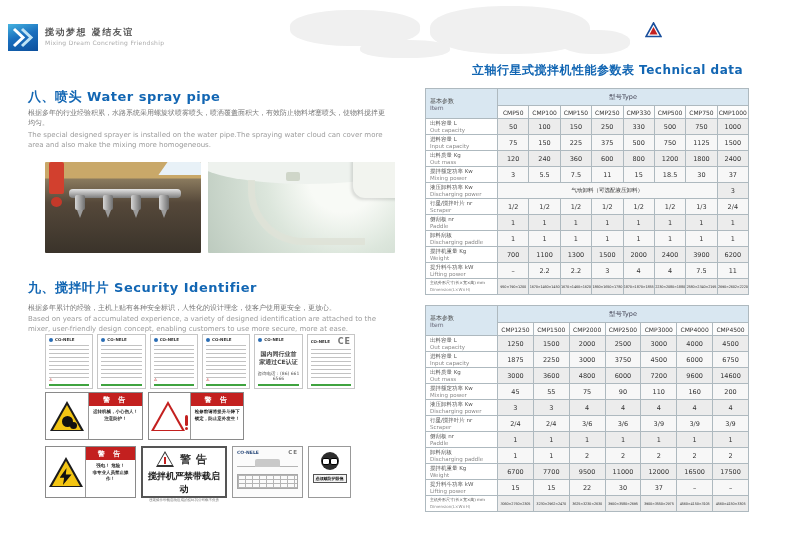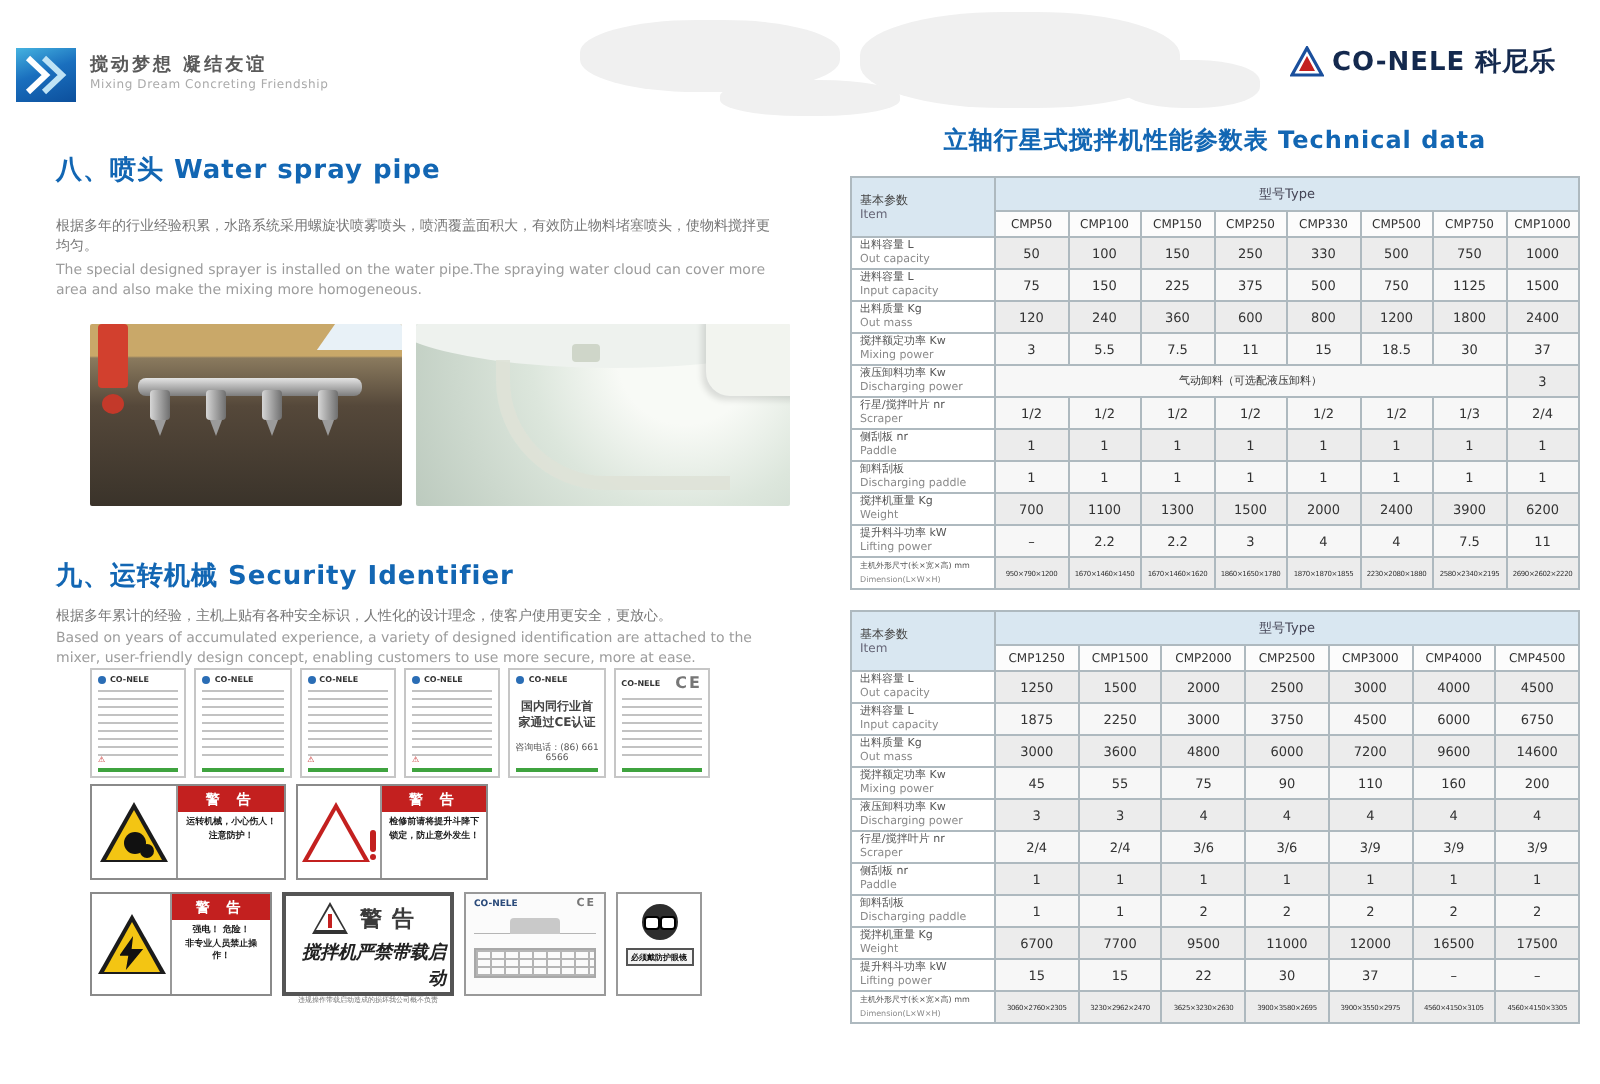--- a/index.html
+++ b/index.html
@@ -79,22 +79,22 @@
   .wc-body{font-size:4.5px;color:#1c1c1c;font-weight:bold;padding:3px 2px 0;text-align:center;line-height:6.5px;}
 
   .startcard{border:2px solid #555;background:#fff;box-sizing:border-box;padding:3px 2px 2px;}
   .sc-top{display:flex;align-items:center;justify-content:center;gap:6px;}
   .sc-tri{width:0;height:0;border-left:9px solid transparent;border-right:9px solid transparent;
           border-bottom:16px solid #333;position:relative;}
   .sc-tri::after{content:"";position:absolute;left:-7px;top:2px;border-left:7px solid transparent;
           border-right:7px solid transparent;border-bottom:12.5px solid #fff;}
   .sc-tri-excl{position:absolute;left:-1px;top:6px;width:2px;height:7px;background:#c3201f;z-index:2;}
   .sc-title{font-size:11px;color:#3a3a3a;letter-spacing:5px;font-weight:bold;}
-  .sc-cal{font-size:9px;font-weight:bold;color:#222;text-align:right;margin-top:3px;
-          font-family:"DejaVu Serif","Liberation Serif",serif;font-style:italic;}
+  .sc-cal{font-size:9px;font-weight:bold;color:#222;text-align:center;margin-top:3px;
+          font-family:"DejaVu Serif","Liberation Serif",serif;}
   .sc-note{font-size:3.5px;color:#777;text-align:center;margin-top:2px;}
 
   .plate{border:1px solid #999;background:#fbfbfb;box-sizing:border-box;padding:2px;}
   .plate-head{display:flex;justify-content:space-between;align-items:center;padding:0 2px;}
   .plate-brand{font-size:4.5px;font-weight:bold;color:#2a4a7a;}
   .plate-ce{font-size:5.5px;color:#777;font-weight:bold;letter-spacing:1px;}
   .plate-sketch{height:15px;margin:2px 2px 0;position:relative;
         background:linear-gradient(180deg,transparent 62%,#b5b5b5 62% 68%,transparent 68%);}
   .plate-sketch::before{content:"";position:absolute;left:30%;top:2px;width:40%;height:8px;
         background:#c9c9c9;border-radius:2px 2px 0 0;}
@@ -108,21 +108,21 @@
            background:#fff;border:1px solid #000;border-radius:2px;}
   .gg-head::before{left:1px;} .gg-head::after{right:1px;}
   .gg-label{font-size:4px;font-weight:bold;color:#111;border:1px solid #555;padding:1px 2px;
             margin-top:4px;background:#f4f4f4;}
 
   .page-num{font-size:8px;color:#777;margin-top:40px;}
 
   
   .rp-title{left:425px;top:62px;width:365px;text-align:center;font-size:12px;font-weight:bold;
             color:#1266b3;letter-spacing:.5px;}
-  .spec-table{border-collapse:collapse;width:365px;table-layout:fixed;}
+  .spec-table{border-collapse:collapse;width:324px;table-layout:fixed;}
   .spec-table th,.spec-table td{border:1px solid #aeb9bf;padding:0;text-align:center;font-weight:normal;}
   .spec-table .item-h{background:#d9e7f1;text-align:left;padding:3px 0 3px 4px;}
   .ih-cn{font-size:6px;color:#444;line-height:7px;}
   .ih-en{font-size:6px;color:#667;line-height:7px;}
   .spec-table .type-h{background:#d9e7f1;font-size:6.5px;color:#445;height:16px;}
   .spec-table .model-h{font-size:6px;color:#333;height:12px;background:#fcfcfc;}
   .spec-table td.lbl{text-align:left;padding:1px 0 1px 4px;background:#fff;}
   td.lbl .cn{font-size:5.5px;color:#555;line-height:6.5px;white-space:nowrap;}
   td.lbl .en{font-size:5.5px;color:#8a8a8a;line-height:6.5px;white-space:nowrap;}
   td.lbl.sm .cn,td.lbl.sm .en{font-size:4px;}
@@ -145,45 +145,44 @@
     <path d="M14 5 L23 13.5 L14 22" fill="none" stroke="#bfe3f5" stroke-width="3"></path>
   </svg>
 </div>
 <div class="slogan-cn abs">搅动梦想  凝结友谊</div>
 <div class="slogan-en abs">Mixing  Dream Concreting Friendship</div>
 <div class="brand abs">
   <svg width="17" height="16" viewBox="0 0 17 16">
     <path d="M8.5 1 L16 14.5 L1 14.5 Z" fill="none" stroke="#1a4f9c" stroke-width="1.6"></path>
     <path d="M8.5 5 L12.5 12.5 L4.5 12.5 Z" fill="#c3201f"></path>
   </svg>
-  <span class="brand-text">CO-NELE 科尼乐</span>
 </div>
 
-<div class="sec-title abs" style="left:28px;top:76px;">八、喷头 Water spray pipe</div>
+<div class="sec-title abs" style="left:28px;top:88px;">八、喷头 Water spray pipe</div>
 <div class="body-cn abs" style="left:28px;top:108px;">根据多年的行业经验积累，水路系统采用螺旋状喷雾喷头，喷洒覆盖面积大，有效防止物料堵塞喷头，使物料搅拌更均匀。</div>
 <div class="body-en abs" style="left:28px;top:130px;">The special designed sprayer is installed on the water pipe.The spraying water cloud can cover more area and also make the mixing more homogeneous.</div>
 
 <div class="photo photo1 abs">
   <div class="p1-streak"></div>
   <div class="p1-red"></div>
   <div class="p1-red2"></div>
   <div class="p1-pipe"></div>
   <div class="noz" style="left:30px;"></div>
   <div class="noz" style="left:58px;"></div>
   <div class="noz" style="left:86px;"></div>
   <div class="noz" style="left:114px;"></div>
 </div>
 <div class="photo photo2 abs">
   <div class="p2-rim"></div>
   <div class="p2-chute"></div>
   <div class="p2-pipe"></div>
   <div class="p2-valve"></div>
 </div>
 
-<div class="sec-title abs" style="left:28px;top:279px;">九、运转机械 Security Identifier</div>
+<div class="sec-title abs" style="left:28px;top:279px;">九、搅拌叶片 Security Identifier</div>
 <div class="body-cn abs" style="left:28px;top:303px;">根据多年累计的经验，主机上贴有各种安全标识，人性化的设计理念，使客户使用更安全，更放心。</div>
 <div class="body-en abs" style="left:28px;top:314px;">Based on years of accumulated experience, a variety of designed identification are attached to the mixer, user-friendly design concept, enabling customers to use more secure, more at ease.</div>
 
 <div class="cards-row abs" style="left:45px;top:334px;width:310px;height:55px;gap:4px;">
   <div class="lblcard" style="flex:1;">
     <div class="lc-head">
         <span class="lc-dot"></span>
         <span class="lc-brand">CO-NELE</span>
       </div>
     <div class="lc-lines"></div>

